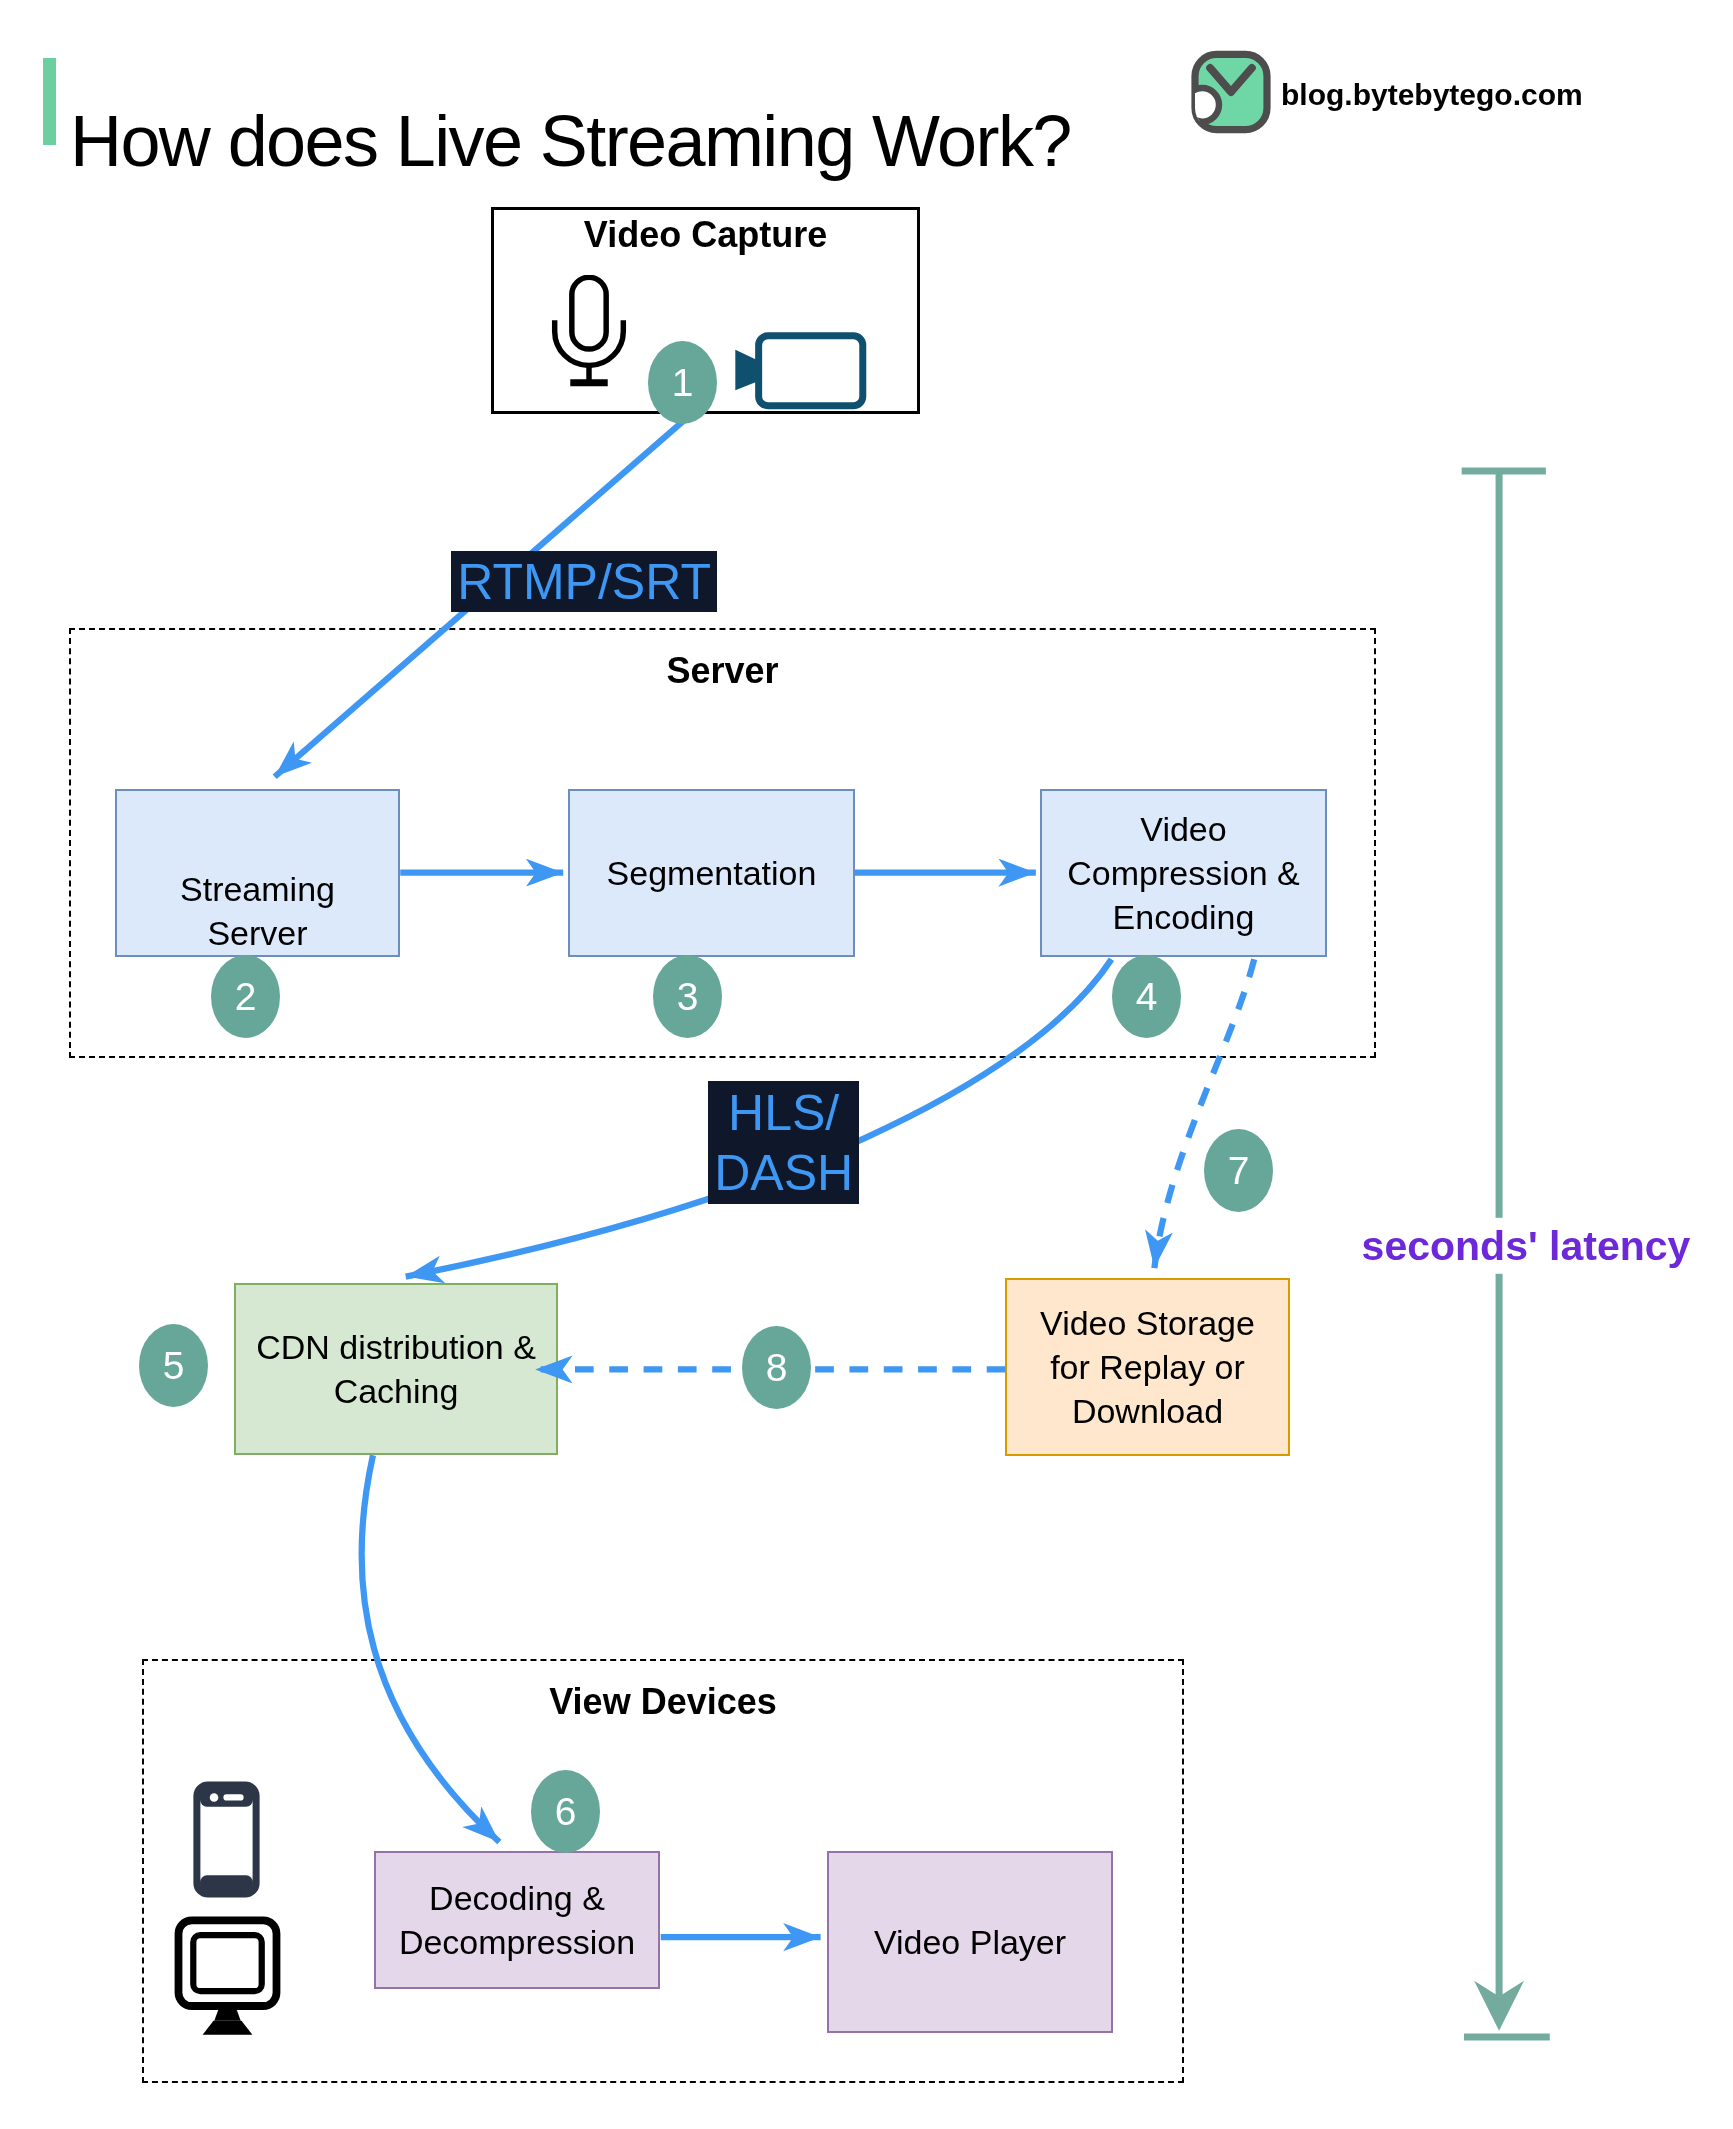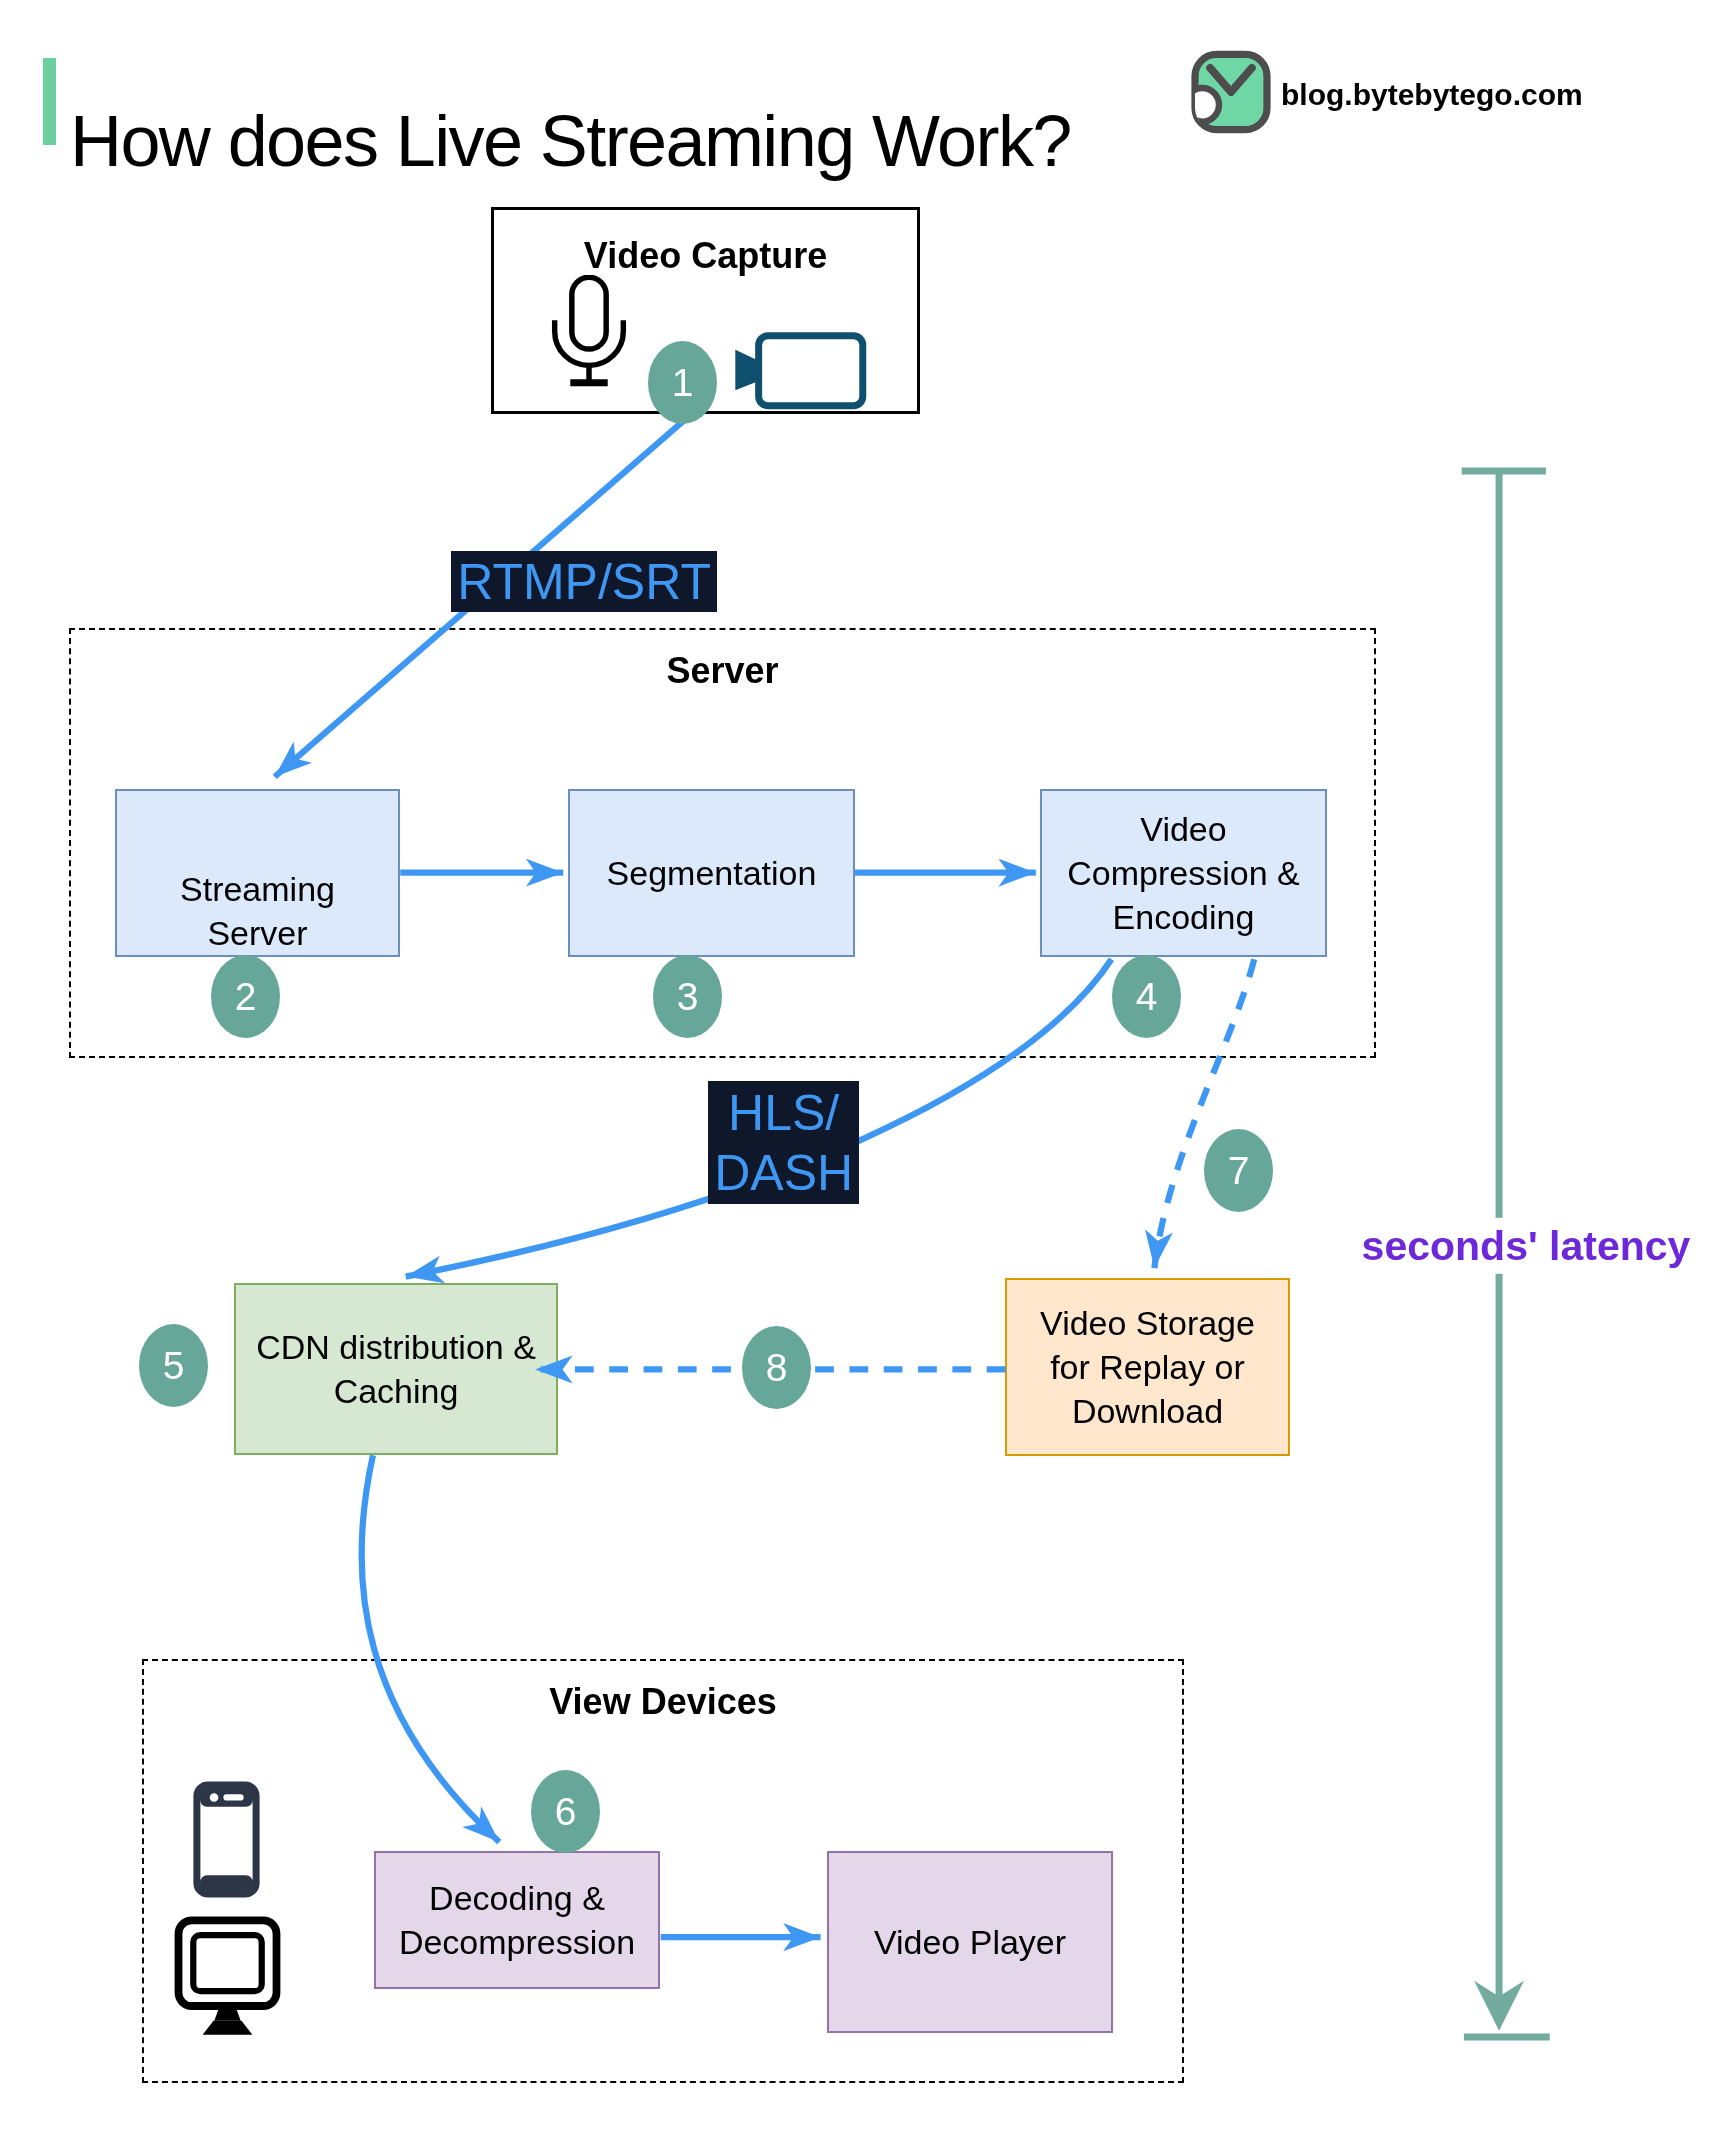--- a/index.html
+++ b/index.html
@@ -15,21 +15,21 @@
   
   .group{position:absolute;border:2.7px dashed #000;box-sizing:border-box;z-index:0;}
   .group-title{font-weight:700;font-size:36px;text-align:center;padding-top:20px;}
   .g-server{left:69px;top:628px;width:1307px;height:430px;}
   .g-view{left:142px;top:1659px;width:1042px;height:424px;}
 
   
   .node{position:absolute;display:flex;align-items:center;justify-content:center;text-align:center;
         font-size:34px;line-height:1.3;box-sizing:border-box;padding:0 12.5px;z-index:1;}
   .vc{left:491px;top:207px;width:429px;height:207px;border:3.1px solid #000;background:#fff;
-      display:block;text-align:center;padding-top:25px;font-weight:700;font-size:36px;z-index:1;position:absolute;box-sizing:border-box;}
+      display:block;text-align:center;padding-top:4px;font-weight:700;font-size:36px;z-index:1;position:absolute;box-sizing:border-box;}
   .blue{background:#dbe9fb;border:2.3px solid #6c8ebf;}
   .green{background:#d6e8d2;border:2.3px solid #7fae63;}
   .orange{background:#ffe7cd;border:2.3px solid #d79b00;}
   .purple{background:#e3d7e9;border:2.3px solid #9673a6;}
   .n-stream{left:115px;top:789px;width:285px;height:168px;align-items:flex-end;}
   .n-seg{left:568px;top:789px;width:287px;height:168px;}
   .n-comp{left:1040px;top:789px;width:287px;height:168px;}
   .n-cdn{left:234px;top:1283px;width:324px;height:172px;}
   .n-store{left:1005px;top:1278px;width:285px;height:178px;}
   .n-dec{left:374px;top:1851px;width:286px;height:138px;}

